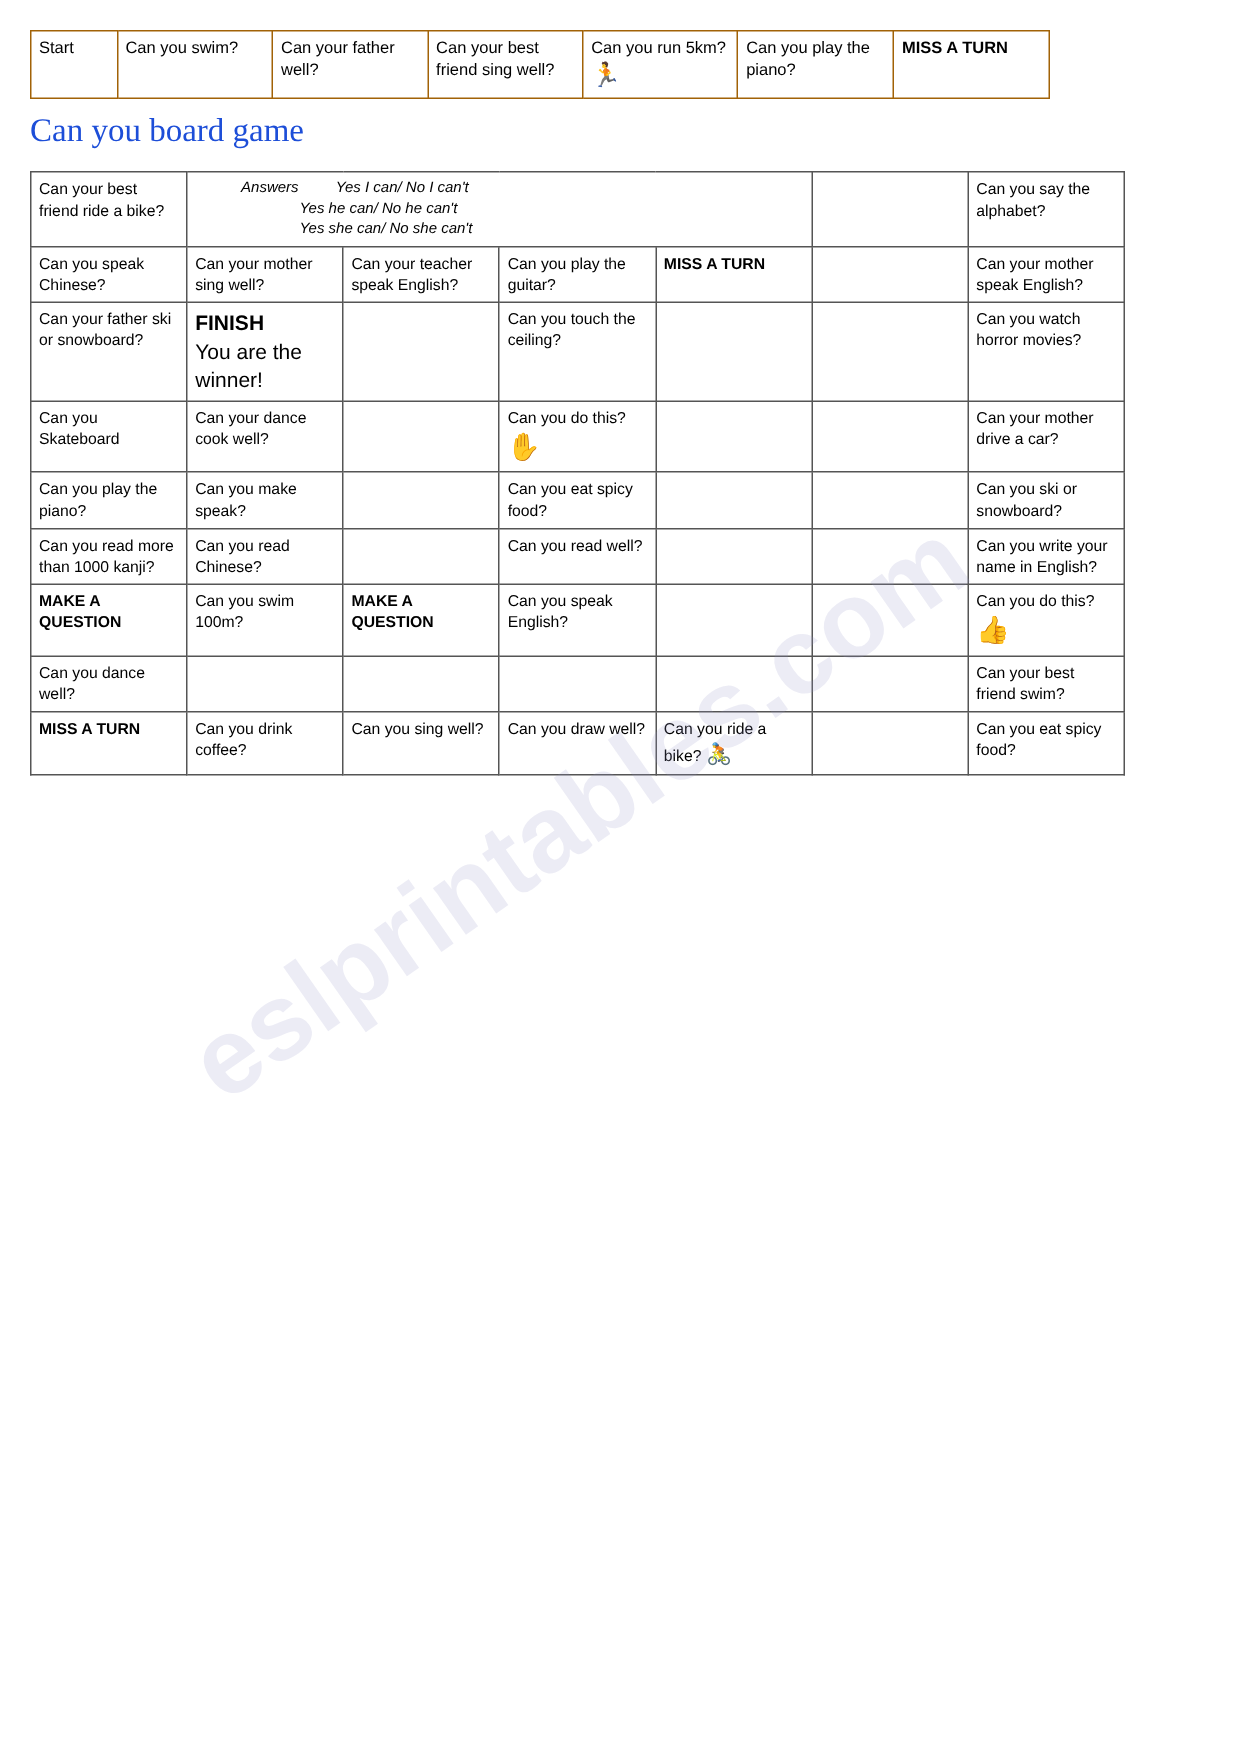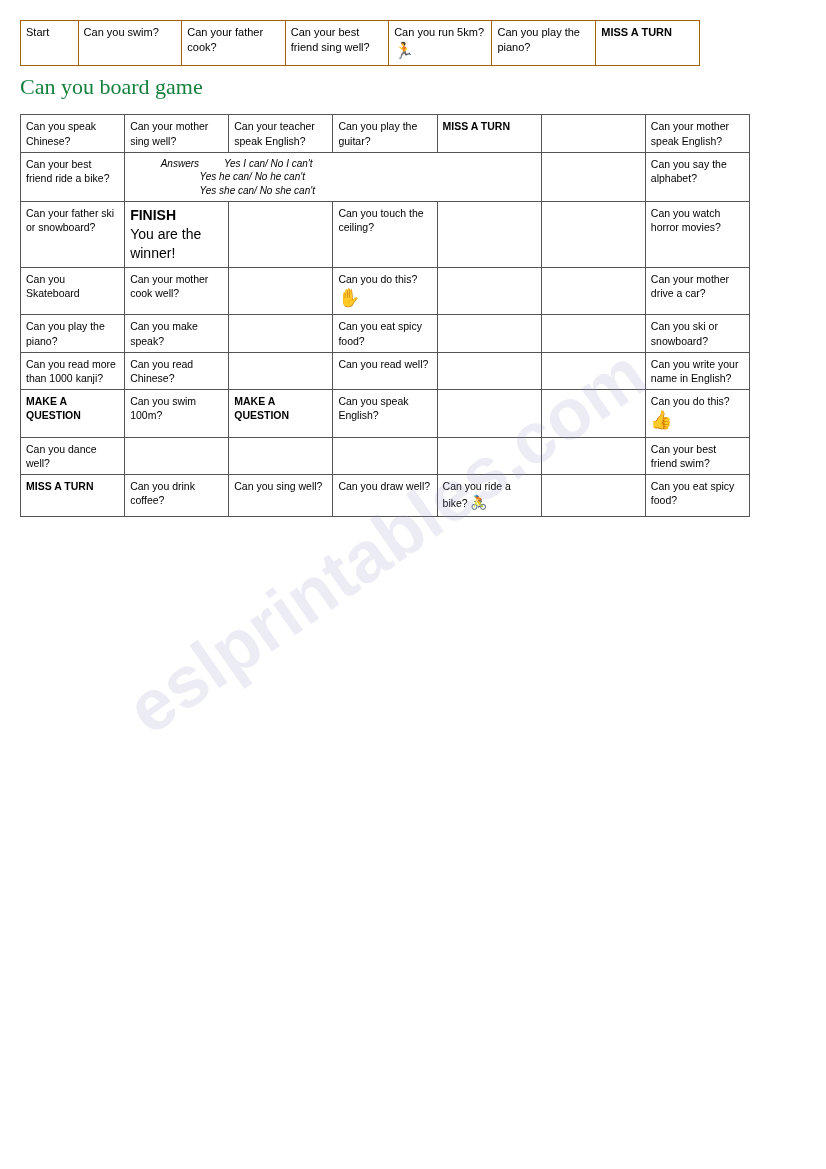--- a/index.html
+++ b/index.html
@@ -23,21 +23,21 @@
       vertical-align: top;
       width: 110px;
       font-size: 11px;
     }
     .top-table td:first-child { width: 60px; }
 
     .title {
       font-size: 22px;
       font-family: 'Times New Roman', serif;
       margin: 8px 0 14px 0;
-      color: #15803d;
+      color: #1d4ed8;
     }
 
     .main-table {
       border-collapse: collapse;
       width: 730px;
       table-layout: fixed;
     }
     .main-table td {
       border: 1px solid #555;
       padding: 4px 5px;
@@ -65,68 +65,68 @@
 </head>
 <body>
 
 <div class="watermark">eslprintables.com</div>
 
 <table class="top-table">
   <tbody>
       <tr>
     <td>Start</td>
     <td>Can you swim?</td>
-    <td>Can your father cook?</td>
+    <td>Can your father well?</td>
     <td>Can your best friend sing well?</td>
     <td>Can you run 5km? <span style="font-size:16px;">🏃</span></td>
     <td>Can you play the piano?</td>
     <td style="font-weight:bold;">MISS A TURN</td>
   </tr>
 </tbody>
   </table>
 
 <div class="title">Can you board game</div>
 
 <table class="main-table">
 
   <tbody>
       <tr>
-    <td>Can you speak Chinese?</td>
-    <td>Can your mother sing well?</td>
-    <td>Can your teacher speak English?</td>
-    <td>Can you play the guitar?</td>
-    <td style="font-weight:bold;">MISS A TURN</td>
-    <td style="border:1px solid #555;background:#fff;"></td>
-    <td>Can your mother speak English?</td>
-  </tr>
-
-  <tr>
     <td>Can your best friend ride a bike?</td>
     <td colspan="4" style="font-style:italic; border:1px solid #555; vertical-align:top; font-size:10px;">
       &nbsp;&nbsp;&nbsp;&nbsp;&nbsp;&nbsp;&nbsp;&nbsp;&nbsp;&nbsp;&nbsp;Answers &nbsp;&nbsp;&nbsp;&nbsp;&nbsp;&nbsp;&nbsp; <em>Yes I can/ No I can't</em><br>
       &nbsp;&nbsp;&nbsp;&nbsp;&nbsp;&nbsp;&nbsp;&nbsp;&nbsp;&nbsp;&nbsp;&nbsp;&nbsp;&nbsp;&nbsp;&nbsp;&nbsp;&nbsp;&nbsp;&nbsp;&nbsp;&nbsp;&nbsp;&nbsp;&nbsp;<em>Yes he can/ No he can't</em><br>
       &nbsp;&nbsp;&nbsp;&nbsp;&nbsp;&nbsp;&nbsp;&nbsp;&nbsp;&nbsp;&nbsp;&nbsp;&nbsp;&nbsp;&nbsp;&nbsp;&nbsp;&nbsp;&nbsp;&nbsp;&nbsp;&nbsp;&nbsp;&nbsp;&nbsp;<em>Yes she can/ No she can't</em>
     </td>
     <td style="border:1px solid #555;"></td>
     <td>Can you say the alphabet?</td>
+  </tr>
+
+  <tr>
+    <td>Can you speak Chinese?</td>
+    <td>Can your mother sing well?</td>
+    <td>Can your teacher speak English?</td>
+    <td>Can you play the guitar?</td>
+    <td style="font-weight:bold;">MISS A TURN</td>
+    <td style="border:1px solid #555;background:#fff;"></td>
+    <td>Can your mother speak English?</td>
   </tr>
 
   <tr>
     <td>Can your father ski or snowboard?</td>
     <td style="font-size:14px;"><strong>FINISH</strong><br>You are the winner!</td>
     <td style="border:1px solid #555;"></td>
     <td>Can you touch the ceiling?</td>
     <td style="border:1px solid #555;"></td>
     <td style="border:1px solid #555;"></td>
     <td>Can you watch horror movies?</td>
   </tr>
 
   <tr>
     <td>Can you Skateboard</td>
-    <td>Can your mother cook well?</td>
+    <td>Can your dance cook well?</td>
     <td style="border:1px solid #555;"></td>
     <td>Can you do this? <span style="font-size:18px;">✋</span></td>
     <td style="border:1px solid #555;"></td>
     <td style="border:1px solid #555;"></td>
     <td>Can your mother drive a car?</td>
   </tr>
 
   <tr>
     <td>Can you play the piano?</td>
     <td>Can you make speak?</td>

